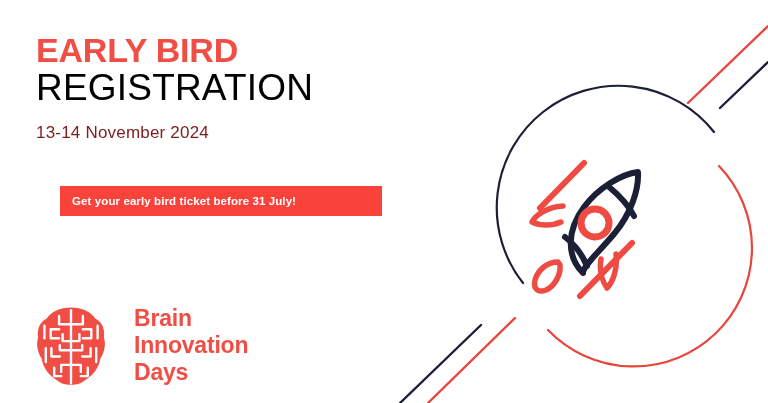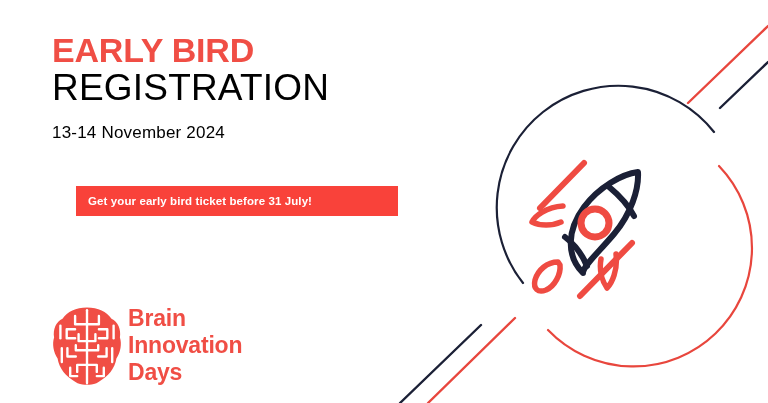--- a/index.html
+++ b/index.html
@@ -15,21 +15,21 @@
     position: relative;
     width: 768px;
     height: 403px;
     background: #ffffff;
     overflow: hidden;
   }
 
   
   .left-col {
     position: absolute;
-    left: 52px;
+    left: 36px;
     top: 0;
     width: 400px;
     height: 353px;
   }
 
   .headline-bold {
     position: absolute;
     left: 0;
     top: 33px;
     font-size: 34px;
@@ -50,21 +50,21 @@
     line-height: 1;
     white-space: nowrap;
   }
 
   .event-meta {
     position: absolute;
     left: 0;
     top: 122px;
     font-size: 17px;
     font-weight: 400;
-    color: #000000;
+    color: #7f1d1d;
     line-height: 1.35;
     white-space: nowrap;
   }
   .event-meta div { letter-spacing: 0.2px; }
 
   .cta-bar {
     position: absolute;
     left: 0;
     top: 186px;
     width: 322px;
@@ -90,21 +90,21 @@
     top: 305px;
     display: flex;
     align-items: center;
   }
   .brain-mark {
     width: 70px;
     height: 80px;
     flex: 0 0 auto;
   }
   .logo-words {
-    margin-left: 6px;
+    margin-left: 28px;
     color: #F04E45;
     font-size: 23px;
     font-weight: bold;
     line-height: 1.18;
     letter-spacing: -0.2px;
     white-space: nowrap;
   }
 
   
   .art {

